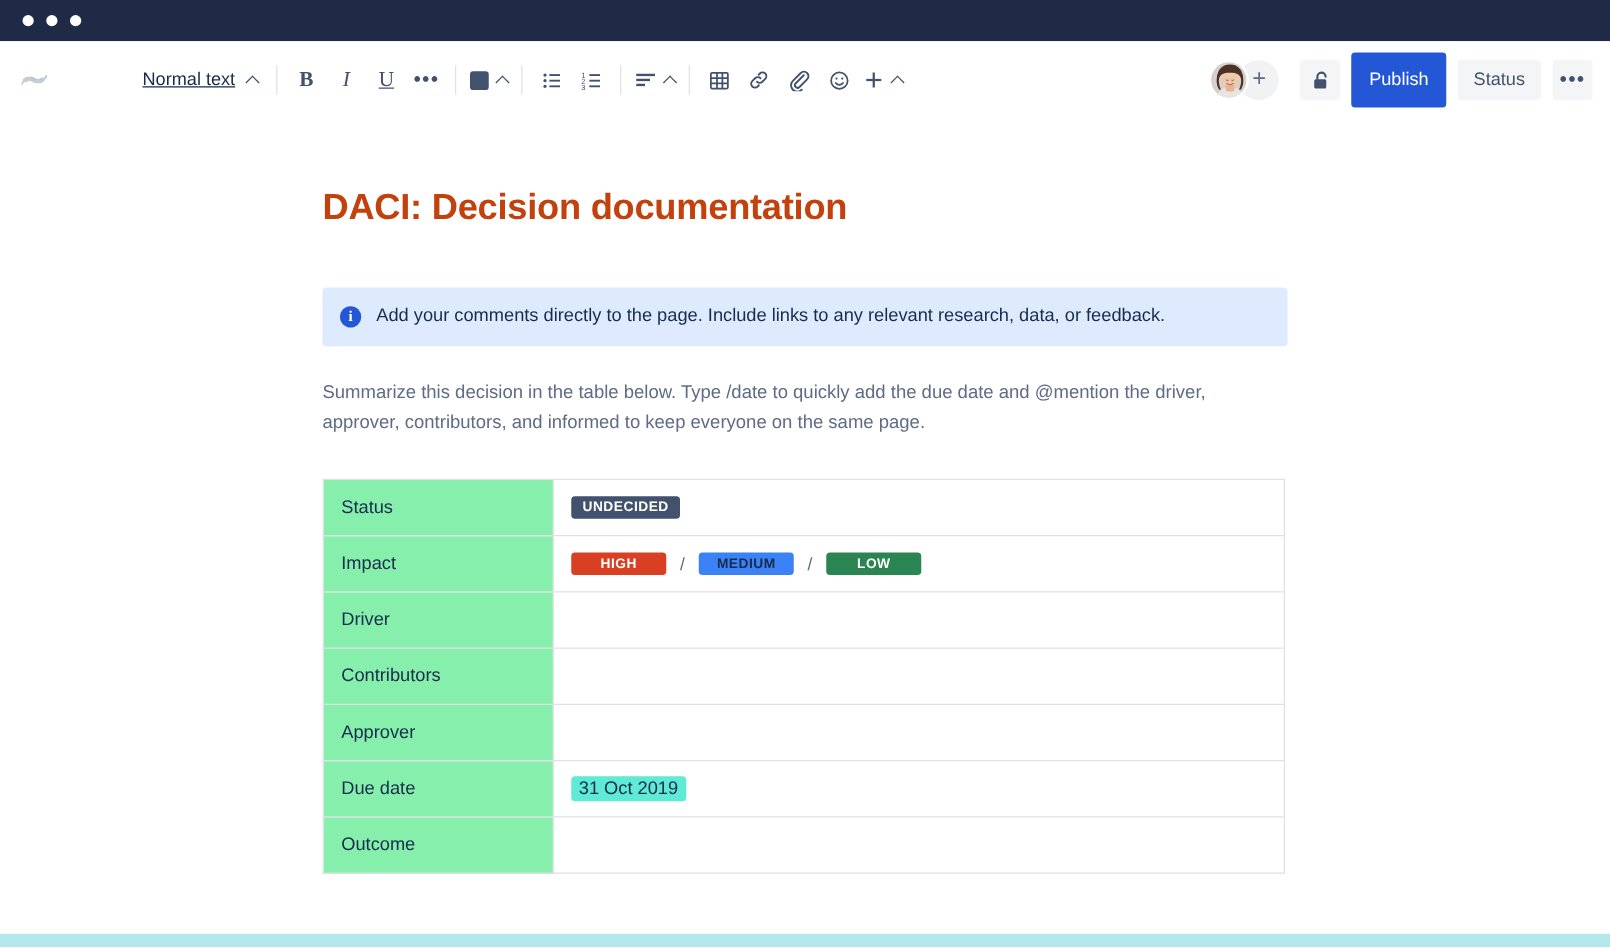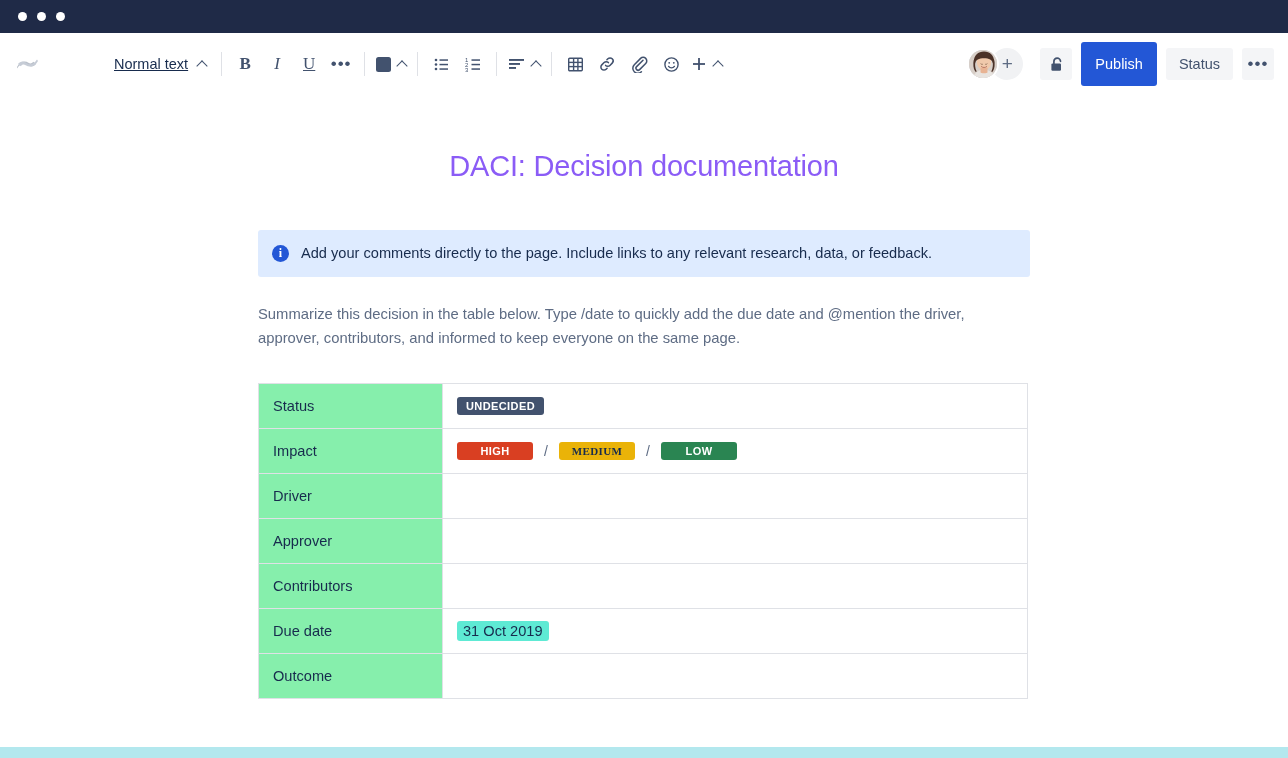--- a/index.html
+++ b/index.html
@@ -180,25 +180,24 @@
     overflow: hidden;
     background: #ffffff;
   }
   .page-inner {
     width: 772px;
     margin: 0 auto;
     padding-top: 54px;
   }
   .page-title {
     font-size: 29px;
-    font-weight: normal;
-    color: #8b5cf6;
+    font-weight: bold;
+    color: #c2410c;
     letter-spacing: -0.2px;
     line-height: 1.2;
-    text-align: center;
   }
 
   .info-panel {
     margin-top: 46px;
     background: #deebff;
     border-radius: 3px;
     padding: 14px 16px 14px 14px;
     display: flex;
     align-items: flex-start;
     gap: 12px;
@@ -259,21 +258,21 @@
     font-size: 11px;
     font-weight: bold;
     letter-spacing: 0.4px;
     padding: 3px 8px;
     color: #ffffff;
     text-align: center;
     vertical-align: middle;
   }
   .badge-undecided { background: #42526e; padding: 3px 9px; }
   .badge-high { background: #d93f22; min-width: 76px; }
-  .badge-medium { background: #eab308; color: #172b4d; min-width: 76px; font-family: Liberation Serif, serif; }
+  .badge-medium { background: #3b82f6; color: #172b4d; min-width: 76px; }
   .badge-low { background: #2a8552; min-width: 76px; }
   .badge-sep {
     color: #5e6c84;
     font-size: 14px;
     margin: 0 7px;
     vertical-align: middle;
   }
   .date-chip {
     display: inline-block;
     background: #5eead4;
@@ -470,25 +469,25 @@
             <span class="badge badge-medium">MEDIUM</span>
             <span class="badge-sep">/</span>
             <span class="badge badge-low">LOW</span>
           </td>
         </tr>
         <tr>
           <td class="label-cell">Driver</td>
           <td class="value-cell"></td>
         </tr>
         <tr>
+          <td class="label-cell">Contributors</td>
+          <td class="value-cell"></td>
+        </tr>
+        <tr>
           <td class="label-cell">Approver</td>
-          <td class="value-cell"></td>
-        </tr>
-        <tr>
-          <td class="label-cell">Contributors</td>
           <td class="value-cell"></td>
         </tr>
         <tr>
           <td class="label-cell">Due date</td>
           <td class="value-cell">
             <span class="date-chip">31 Oct 2019</span>
           </td>
         </tr>
         <tr>
           <td class="label-cell">Outcome</td>

